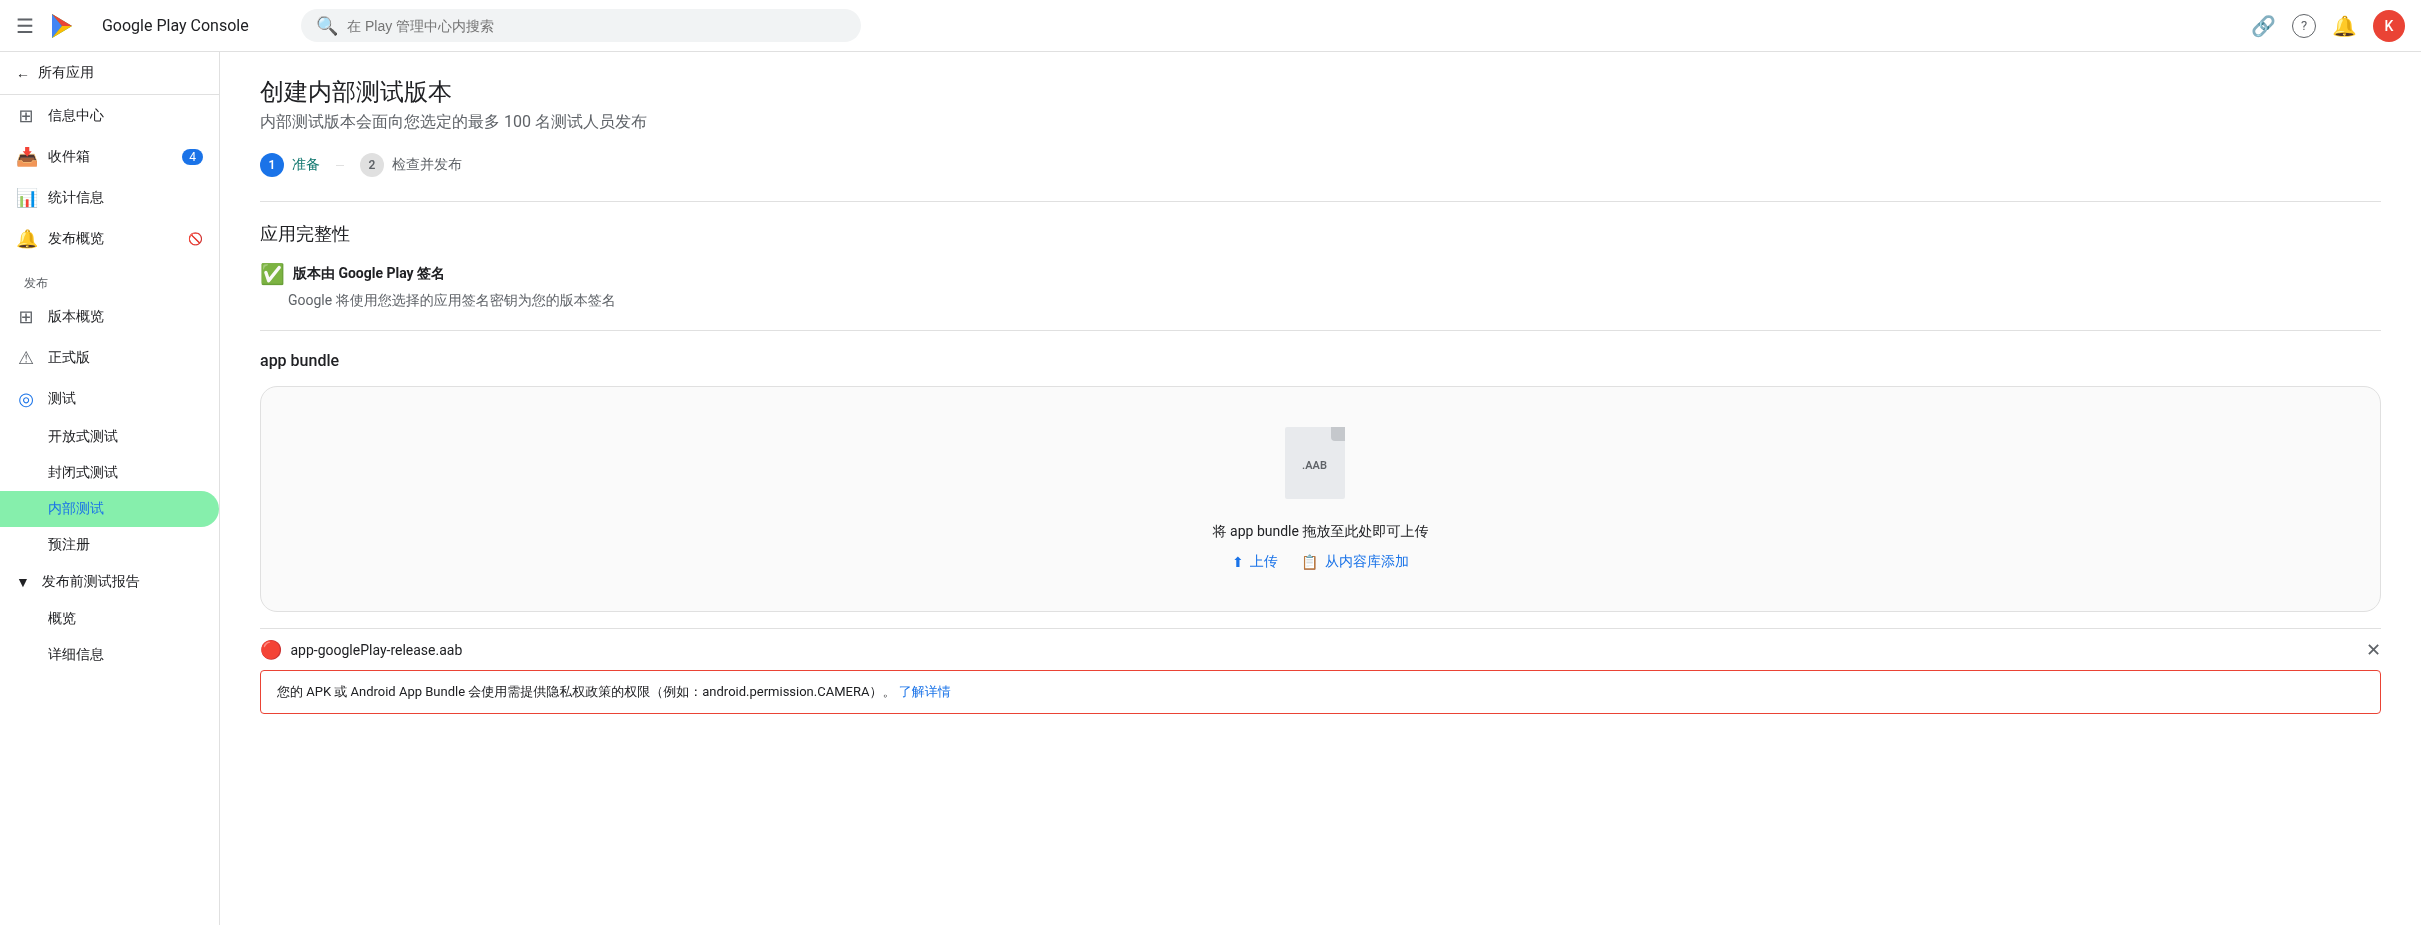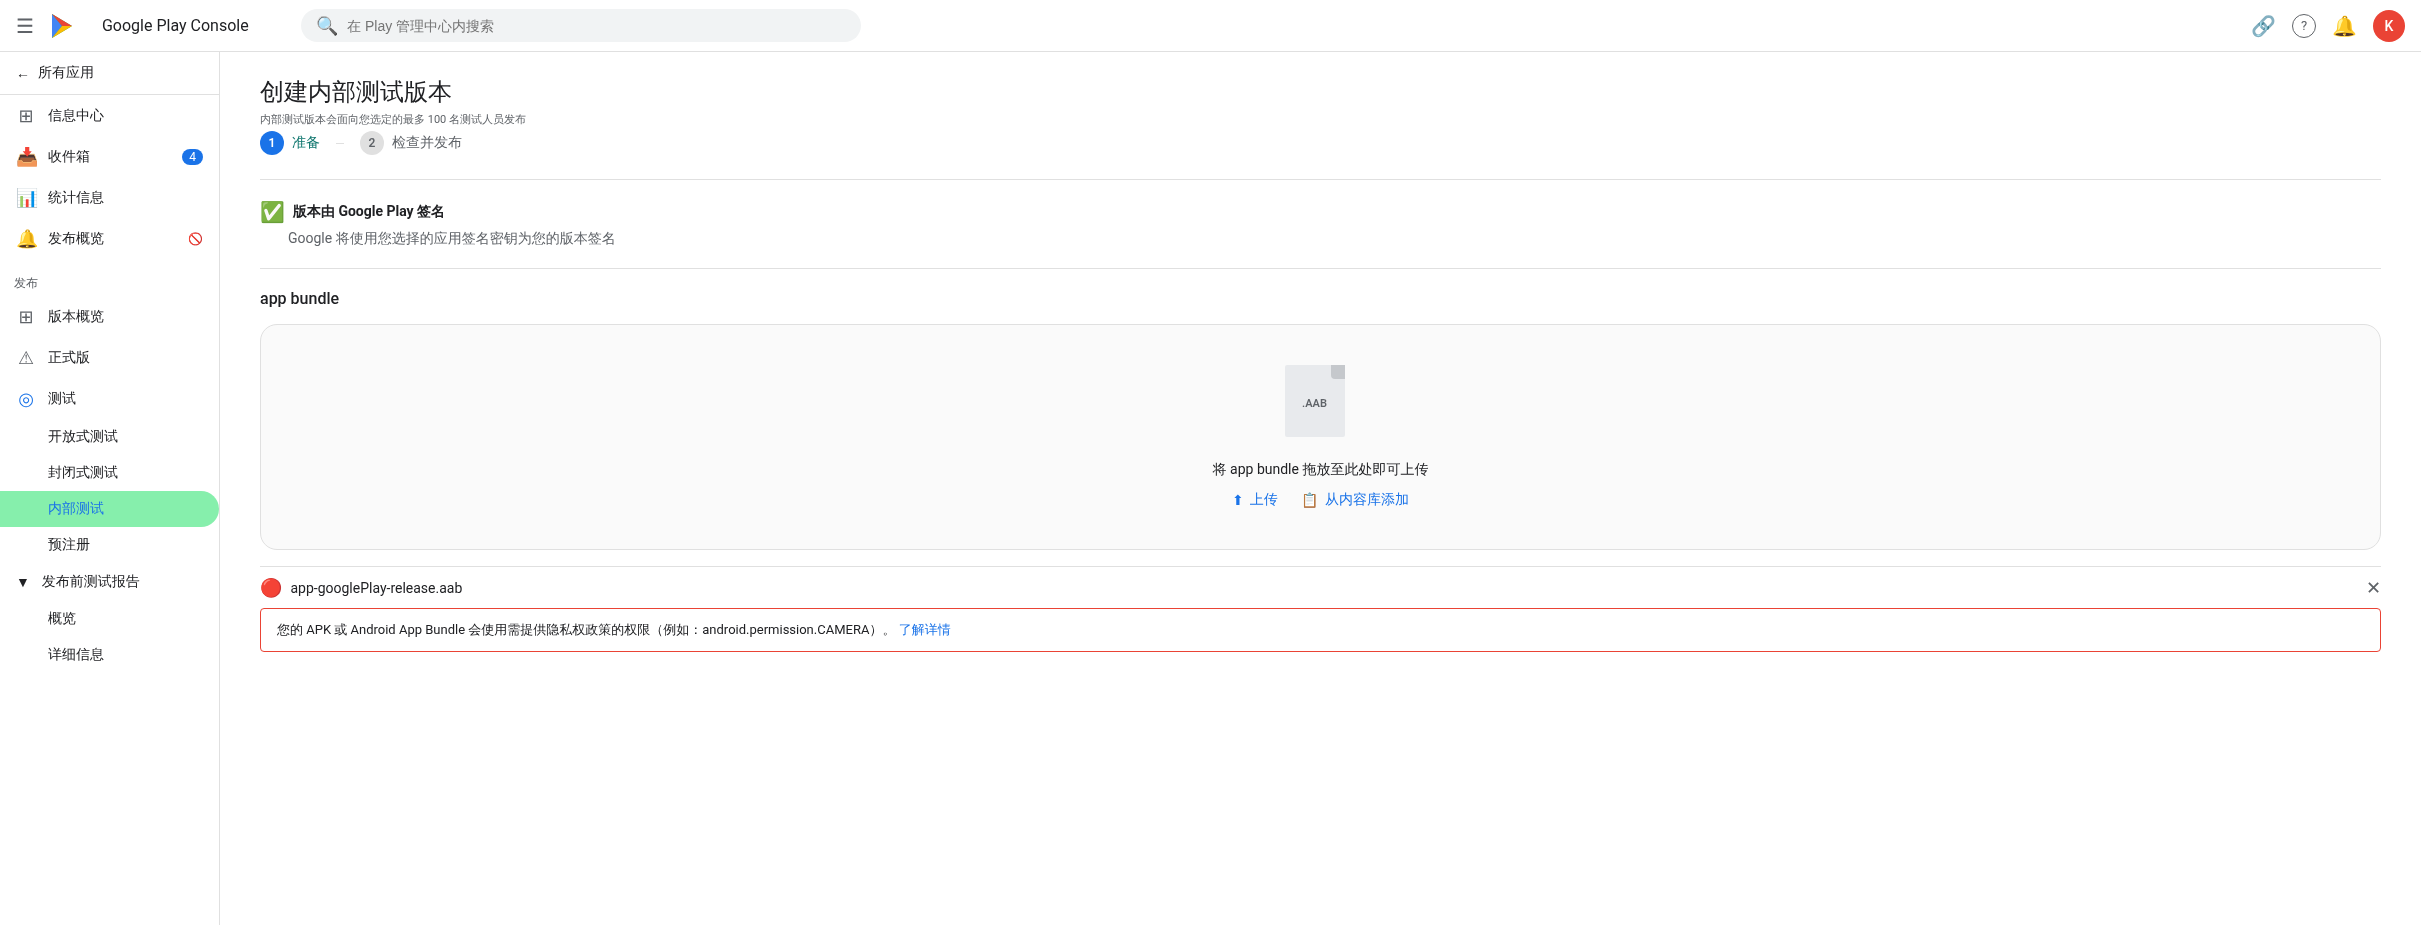--- a/index.html
+++ b/index.html
@@ -39,38 +39,38 @@
     }
     .sidebar-item {
       display: flex; align-items: center; gap: 12px; padding: 10px 16px;
       cursor: pointer; color: #202124; font-size: 14px; position: relative;
     }
     .sidebar-item .badge {
       margin-left: auto; background: #1a73e8; color: #fff;
       border-radius: 12px; padding: 1px 7px; font-size: 12px;
     }
     .sidebar-section-label {
-      padding: 16px 14px 4px; font-size: 12px; color: #5f6368; font-weight: 500; text-transform: none;
+      padding: 16px 24px 4px; font-size: 12px; color: #5f6368; font-weight: 500; text-transform: none;
     }
     .sidebar-icon { font-size: 18px; color: #5f6368; width: 20px; text-align: center; }
     .sidebar-sub-item {
       display: flex; align-items: center; padding: 9px 16px 9px 48px;
       cursor: pointer; color: #202124; font-size: 14px;
     }
     .sidebar-sub-item.active { background: #86efac; color: #1a73e8; border-radius: 0 24px 24px 0; }
     .collapse-item {
       display: flex; align-items: center; gap: 12px; padding: 10px 16px;
       cursor: pointer; color: #202124; font-size: 14px;
     }
 
     
     .main-content { flex: 1; overflow-y: auto; padding: 24px 40px; background: #fff; }
 
     .page-title { font-size: 24px; font-weight: 400; color: #202124; margin-bottom: 4px; }
-    .page-subtitle { font-size: 11px; color: #5f6368; margin-bottom: 4px; }
+    .page-subtitle { font-size: 16px; color: #5f6368; margin-bottom: 20px; }
 
     
     .steps { display: flex; align-items: center; gap: 16px; margin-bottom: 24px; }
     .step { display: flex; align-items: center; gap: 8px; }
     .step-num {
       width: 24px; height: 24px; border-radius: 50%; display: flex; align-items: center;
       justify-content: center; font-size: 12px; font-weight: 600;
     }
     .step-num.active { background: #1a73e8; color: #fff; }
     .step-num.inactive { background: #e0e0e0; color: #5f6368; }
@@ -252,20 +252,21 @@
       </div>
       <div class="step-divider"></div>
       <div class="step">
         <span class="step-num inactive">2</span>
         <span class="step-label inactive">检查并发布</span>
       </div>
     </div>
 
     <hr class="divider">
 
+    <div class="section-title">应用完整性</div>
     <div class="integrity-check">
       <span class="check-icon">✅</span>
       <span class="integrity-label">版本由 Google Play 签名</span>
     </div>
     <div class="integrity-desc">Google 将使用您选择的应用签名密钥为您的版本签名</div>
 
     <hr class="divider">
 
     <div class="bundle-title">app bundle</div>
 

